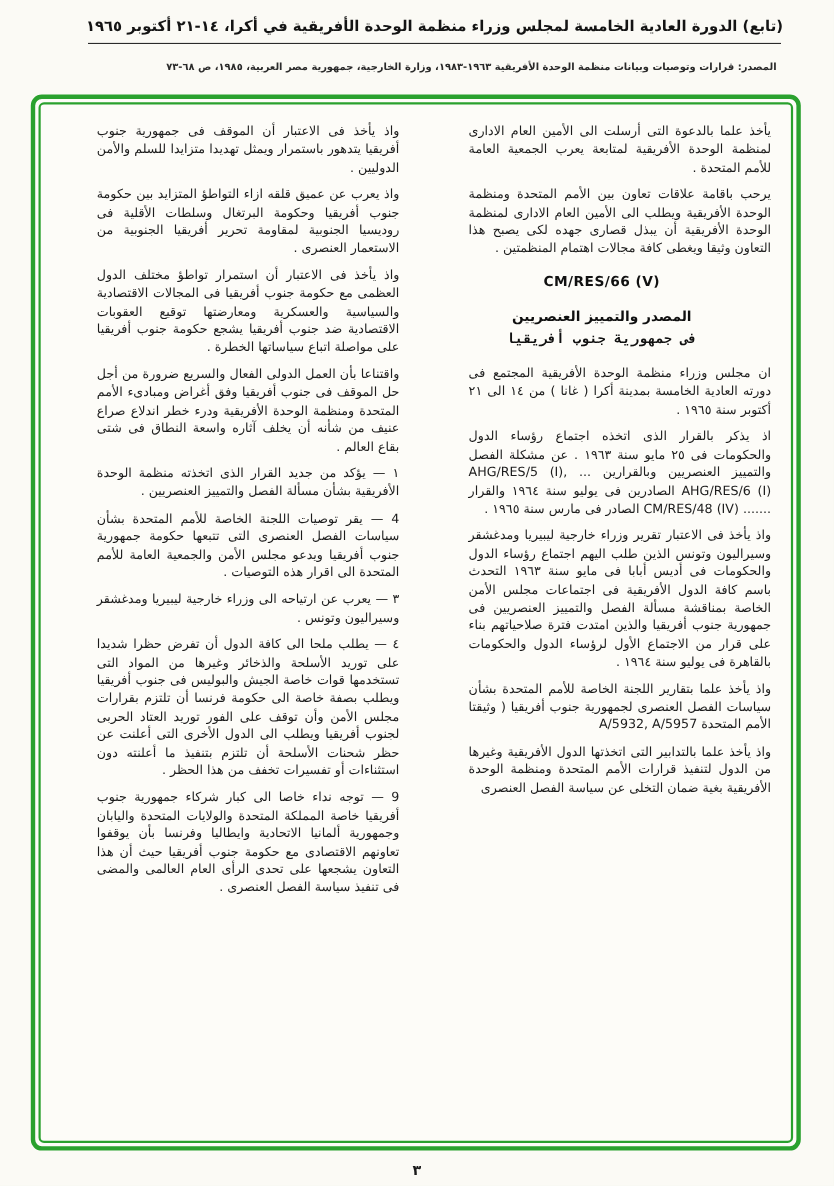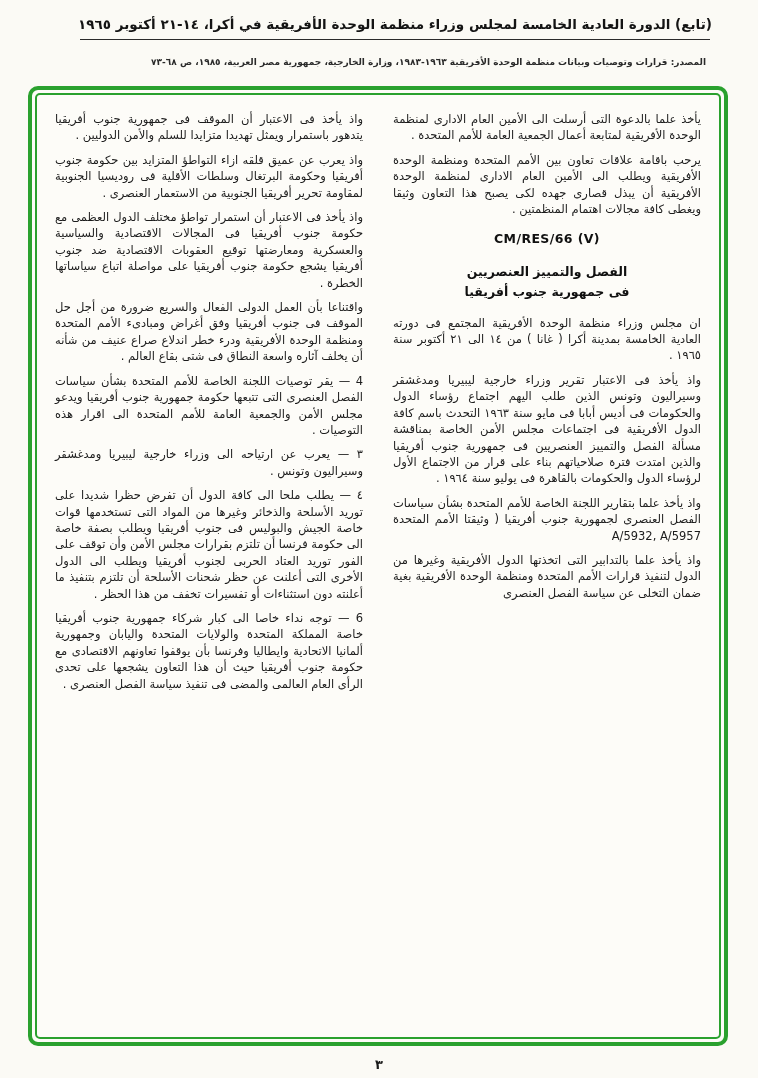--- a/index.html
+++ b/index.html
@@ -61,38 +61,38 @@
     height: 100%;
     direction: rtl;
   }
   .col {
     flex: 1 1 0;
     font-size: 11.5px;
     line-height: 16.4px;
     text-align: justify;
     color: #1c1c1c;
   }
-  .col p { margin-bottom: 8px; }
+  .col p { margin-bottom: 8px; margin-left: 33px; }
   .res-code {
     direction: ltr;
     text-align: center;
     font-weight: bold;
     font-size: 12.5px;
     letter-spacing: 0.4px;
     margin: 14px 0 16px 0;
     color: #111;
   }
   .res-title {
     text-align: center;
     font-weight: bold;
     font-size: 12.5px;
     margin: 0 0 4px 0;
     color: #101010;
   }
-  .res-title.last { margin-bottom: 14px; }
+  .res-title.last { margin-bottom: 14px; font-family: Liberation Mono, monospace; }
   
   .page-number {
     position: absolute;
     bottom: 6px; left: 0; right: 0;
     text-align: center;
     font-size: 13px;
     font-weight: bold;
     color: #1a1a1a;
   }
 </style>
@@ -105,43 +105,45 @@
     <div class="doc-title">(تابع) الدورة العادية الخامسة لمجلس وزراء منظمة الوحدة الأفريقية في أكرا، ١٤-٢١ أكتوبر ١٩٦٥</div>
     <div class="header-rule"></div>
     <div class="source-line">المصدر: قرارات وتوصيات وبيانات منظمة الوحدة الأفريقية ١٩٦٣-١٩٨٣، وزارة الخارجية، جمهورية مصر العربية، ١٩٨٥، ص ٦٨-٧٣</div>
   </header>
 
   <div class="frame-outer">
     <div class="frame-inner">
       <div class="columns">
 
         <section class="col col-right">
-          <p>يأخذ علما بالدعوة التى أرسلت الى الأمين العام الادارى لمنظمة الوحدة الأفريقية لمتابعة أعمال الجمعية العامة للأمم المتحدة .</p>
+          <p>يأخذ علما بالدعوة التى أرسلت الى الأمين العام الادارى لمنظمة الوحدة الأفريقية لمتابعة يعرب الجمعية العامة للأمم المتحدة .</p>
           <p>يرحب باقامة علاقات تعاون بين الأمم المتحدة ومنظمة الوحدة الأفريقية ويطلب الى الأمين العام الادارى لمنظمة الوحدة الأفريقية أن يبذل قصارى جهده لكى يصبح هذا التعاون وثيقا ويغطى كافة مجالات اهتمام المنظمتين .</p>
 
           <div class="res-code">CM/RES/66 (V)</div>
 
-          <h2 class="res-title">الفصل والتمييز العنصريين</h2>
+          <h2 class="res-title">المصدر والتمييز العنصريين</h2>
           <h2 class="res-title last">فى جمهورية جنوب أفريقيا</h2>
 
           <p>ان مجلس وزراء منظمة الوحدة الأفريقية المجتمع فى دورته العادية الخامسة بمدينة أكرا ( غانا ) من ١٤ الى ٢١ أكتوبر سنة ١٩٦٥ .</p>
+          <p>اذ يذكر بالقرار الذى اتخذه اجتماع رؤساء الدول والحكومات فى ٢٥ مايو سنة ١٩٦٣ . عن مشكلة الفصل والتمييز العنصريين وبالقرارين ... AHG/RES/5 (I), AHG/RES/6 (I) الصادرين فى يوليو سنة ١٩٦٤ والقرار ....... CM/RES/48 (IV) الصادر فى مارس سنة ١٩٦٥ .</p>
           <p>واذ يأخذ فى الاعتبار تقرير وزراء خارجية ليبيريا ومدغشقر وسيراليون وتونس الذين طلب اليهم اجتماع رؤساء الدول والحكومات فى أديس أبابا فى مايو سنة ١٩٦٣ التحدث باسم كافة الدول الأفريقية فى اجتماعات مجلس الأمن الخاصة بمناقشة مسألة الفصل والتمييز العنصريين فى جمهورية جنوب أفريقيا والذين امتدت فترة صلاحياتهم بناء على قرار من الاجتماع الأول لرؤساء الدول والحكومات بالقاهرة فى يوليو سنة ١٩٦٤ .</p>
           <p>واذ يأخذ علما بتقارير اللجنة الخاصة للأمم المتحدة بشأن سياسات الفصل العنصرى لجمهورية جنوب أفريقيا ( وثيقتا الأمم المتحدة A/5932, A/5957</p>
           <p>واذ يأخذ علما بالتدابير التى اتخذتها الدول الأفريقية وغيرها من الدول لتنفيذ قرارات الأمم المتحدة ومنظمة الوحدة الأفريقية بغية ضمان التخلى عن سياسة الفصل العنصرى</p>
         </section>
 
         <section class="col col-left">
           <p>واذ يأخذ فى الاعتبار أن الموقف فى جمهورية جنوب أفريقيا يتدهور باستمرار ويمثل تهديدا متزايدا للسلم والأمن الدوليين .</p>
           <p>واذ يعرب عن عميق قلقه ازاء التواطؤ المتزايد بين حكومة جنوب أفريقيا وحكومة البرتغال وسلطات الأقلية فى روديسيا الجنوبية لمقاومة تحرير أفريقيا الجنوبية من الاستعمار العنصرى .</p>
           <p>واذ يأخذ فى الاعتبار أن استمرار تواطؤ مختلف الدول العظمى مع حكومة جنوب أفريقيا فى المجالات الاقتصادية والسياسية والعسكرية ومعارضتها توقيع العقوبات الاقتصادية ضد جنوب أفريقيا يشجع حكومة جنوب أفريقيا على مواصلة اتباع سياساتها الخطرة .</p>
           <p>واقتناعا بأن العمل الدولى الفعال والسريع ضرورة من أجل حل الموقف فى جنوب أفريقيا وفق أغراض ومبادىء الأمم المتحدة ومنظمة الوحدة الأفريقية ودرء خطر اندلاع صراع عنيف من شأنه أن يخلف آثاره واسعة النطاق فى شتى بقاع العالم .</p>
+          <p>١ — يؤكد من جديد القرار الذى اتخذته منظمة الوحدة الأفريقية بشأن مسألة الفصل والتمييز العنصريين .</p>
           <p>4 — يقر توصيات اللجنة الخاصة للأمم المتحدة بشأن سياسات الفصل العنصرى التى تتبعها حكومة جمهورية جنوب أفريقيا ويدعو مجلس الأمن والجمعية العامة للأمم المتحدة الى اقرار هذه التوصيات .</p>
           <p>٣ — يعرب عن ارتياحه الى وزراء خارجية ليبيريا ومدغشقر وسيراليون وتونس .</p>
           <p>٤ — يطلب ملحا الى كافة الدول أن تفرض حظرا شديدا على توريد الأسلحة والذخائر وغيرها من المواد التى تستخدمها قوات خاصة الجيش والبوليس فى جنوب أفريقيا ويطلب بصفة خاصة الى حكومة فرنسا أن تلتزم بقرارات مجلس الأمن وأن توقف على الفور توريد العتاد الحربى لجنوب أفريقيا ويطلب الى الدول الأخرى التى أعلنت عن حظر شحنات الأسلحة أن تلتزم بتنفيذ ما أعلنته دون استثناءات أو تفسيرات تخفف من هذا الحظر .</p>
-          <p>6 — توجه نداء خاصا الى كبار شركاء جمهورية جنوب أفريقيا خاصة المملكة المتحدة والولايات المتحدة واليابان وجمهورية ألمانيا الاتحادية وايطاليا وفرنسا بأن يوقفوا تعاونهم الاقتصادى مع حكومة جنوب أفريقيا حيث أن هذا التعاون يشجعها على تحدى الرأى العام العالمى والمضى فى تنفيذ سياسة الفصل العنصرى .</p>
+          <p>9 — توجه نداء خاصا الى كبار شركاء جمهورية جنوب أفريقيا خاصة المملكة المتحدة والولايات المتحدة واليابان وجمهورية ألمانيا الاتحادية وايطاليا وفرنسا بأن يوقفوا تعاونهم الاقتصادى مع حكومة جنوب أفريقيا حيث أن هذا التعاون يشجعها على تحدى الرأى العام العالمى والمضى فى تنفيذ سياسة الفصل العنصرى .</p>
         </section>
 
       </div>
     </div>
   </div>
 
   <div class="page-number">٣</div>
 
 </div>
 

